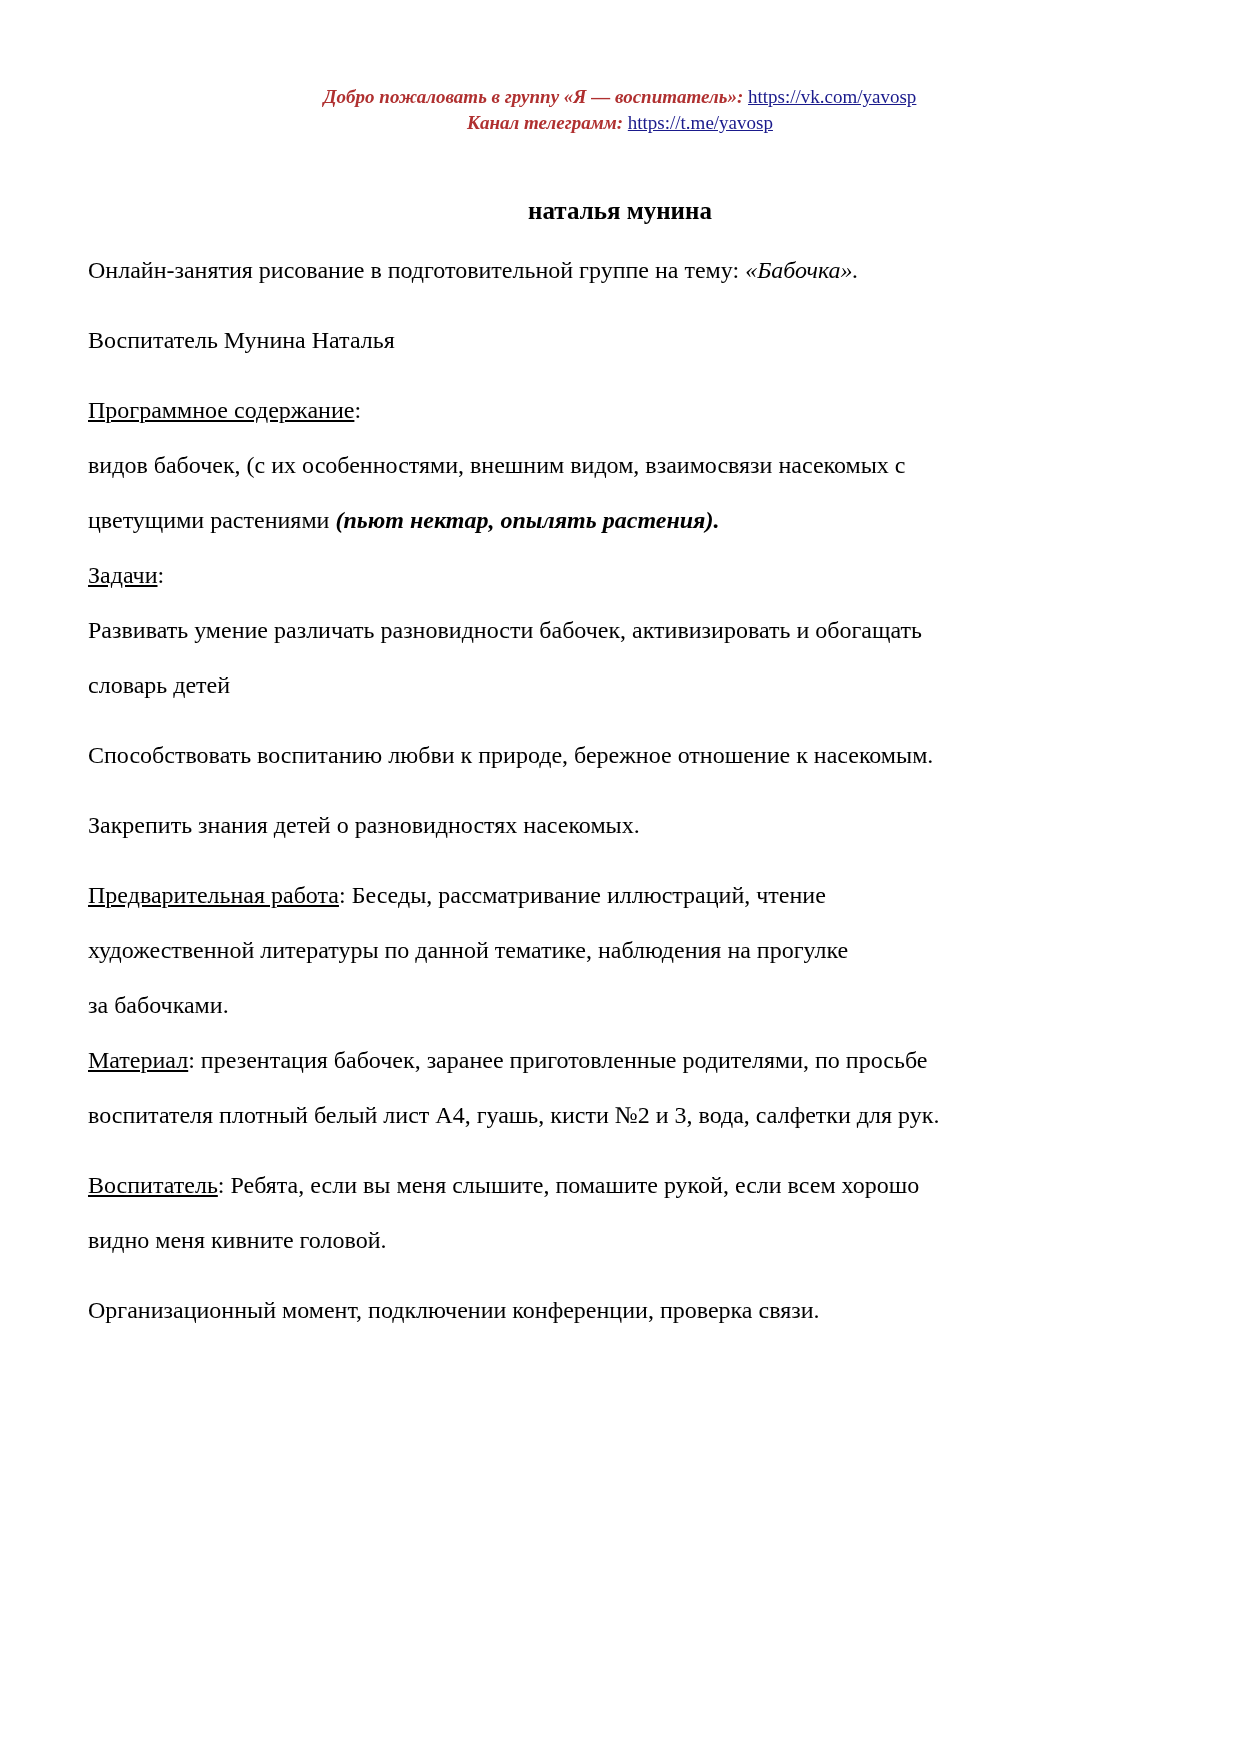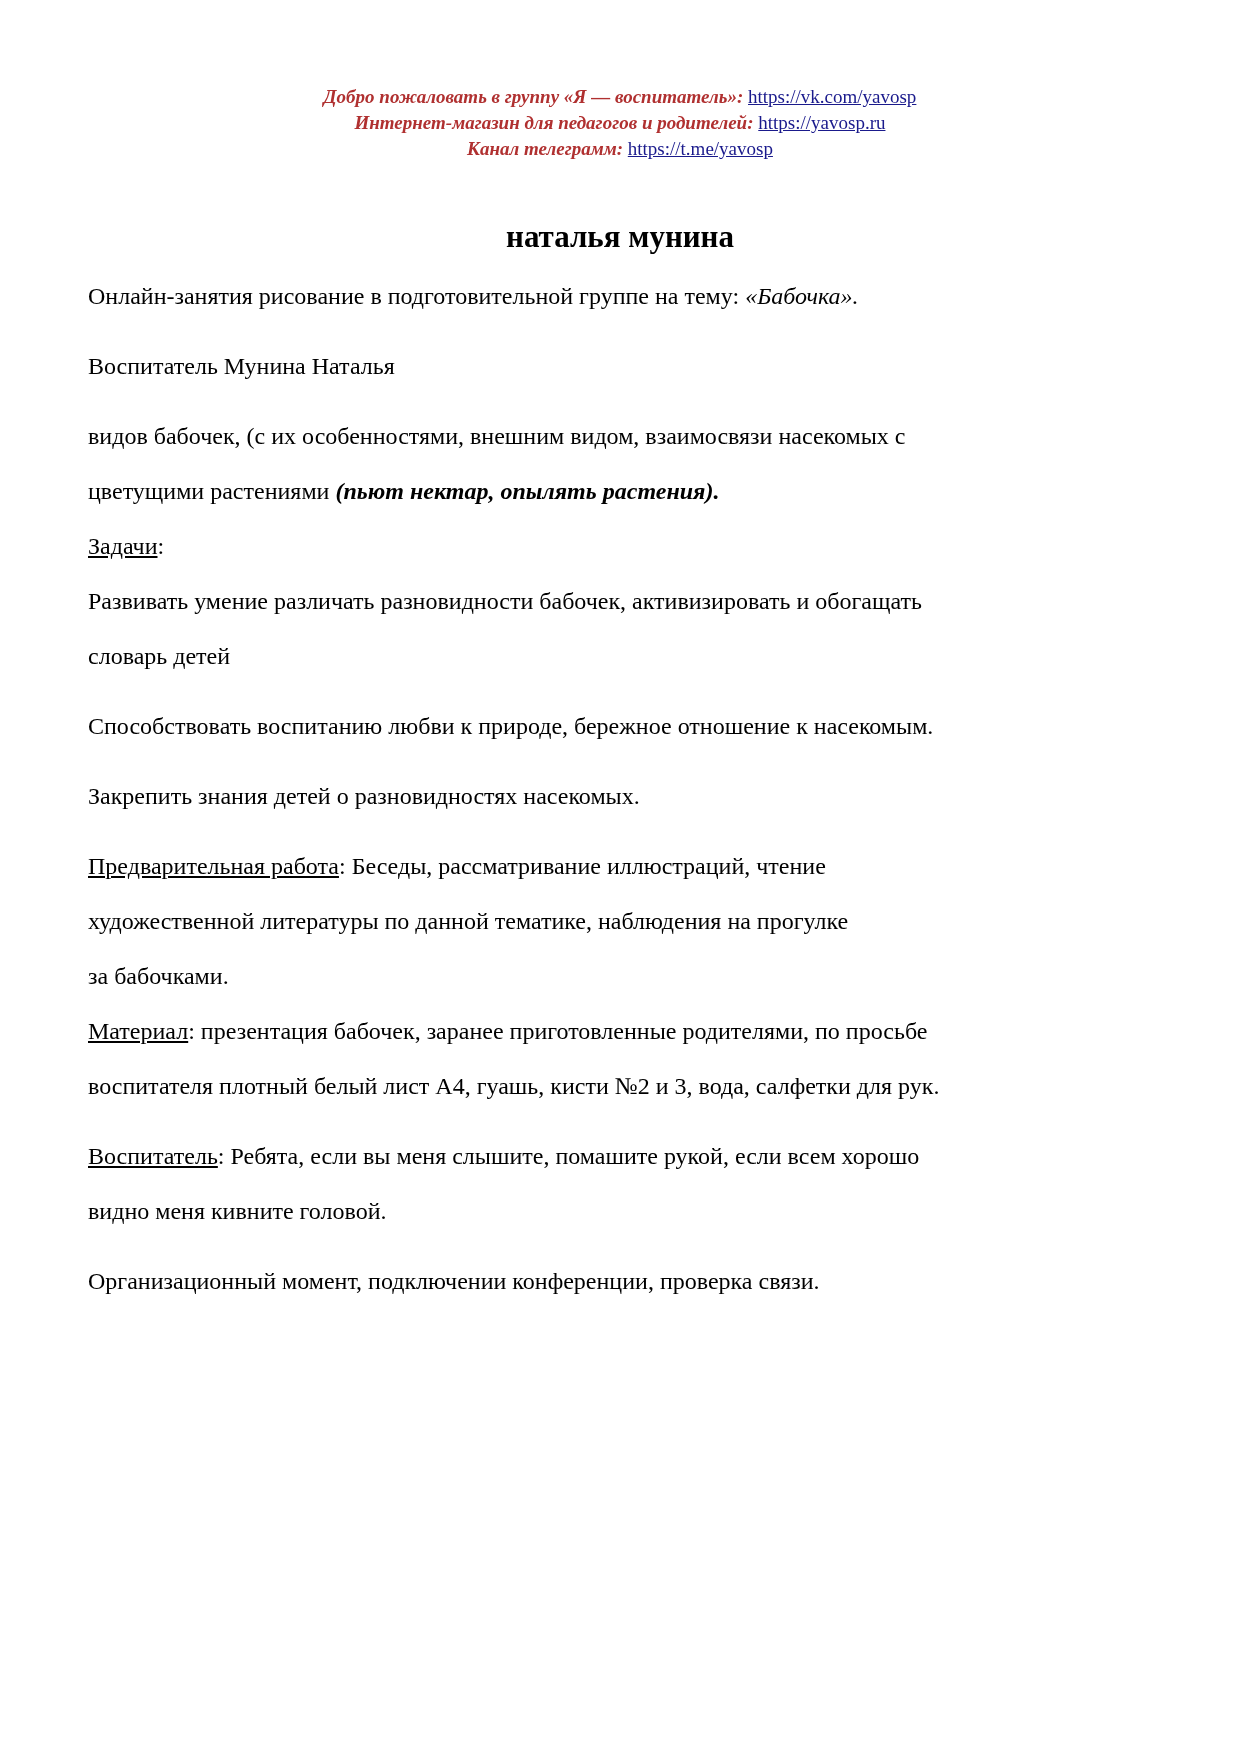--- a/index.html
+++ b/index.html
@@ -37,21 +37,21 @@
   }
   .header-link{
     color:var(--link);
     text-decoration:underline;
     cursor:pointer;
   }
   
   .doc-title{
     margin-top:58px;
     text-align:center;
-    font-size:31px;
+    font-size:25px;
     font-weight:bold;
     line-height:33px;
   }
   .doc-subtitle{
     text-align:center;
     font-size:24px;
     line-height:33px;
   }
   
   .doc-body{
@@ -66,33 +66,35 @@
   .seg-bi{font-style:italic;font-weight:bold;font-family:Liberation Serif, serif;}
   .seg-u{text-decoration:underline;}
 </style>
 </head>
 <body>
 
 <div class="page">
 
   <div class="promo-header content-col">
       <div class="header-line"><span class="header-label">Добро пожаловать в группу «Я — воспитатель»: </span><a class="header-link" href="#">https://vk.com/yavosp</a></div>
-      <div class="header-line"><span class="header-label">Интернет-магазин для  педагогов и родителей: </span><a class="header-link" href="#">https://yavosp.ru</a></div>
       <div class="header-line"><span class="header-label">Канал телеграмм: </span><a class="header-link" href="#">https://t.me/yavosp</a></div>
     </div>
 
   <div class="doc-title content-col">наталья мунина</div>
 
 
   <div class="doc-body content-col">
       <div class="para">
         <div class="line"><span>Онлайн-занятия рисование в подготовительной группе на тему: </span><span class="seg-i">«Бабочка».</span></div>
       </div>
       <div class="para">
         <div class="line"><span>Воспитатель Мунина Наталья</span></div>
+      </div>
+      <div class="para tight">
+        <div class="line"><span class="seg-u">Программное содержание</span><span>:</span></div>
       </div>
       <div class="para tight">
         <div class="line"><span>видов бабочек, (с их особенностями, внешним видом, взаимосвязи насекомых с</span></div>
         <div class="line"><span>цветущими растениями </span><span class="seg-bi">(пьют нектар, опылять растения).</span></div>
       </div>
       <div class="para tight">
         <div class="line"><span class="seg-u">Задачи</span><span>:</span></div>
       </div>
       <div class="para">
         <div class="line"><span>Развивать умение различать разновидности бабочек, активизировать и обогащать</span></div>

